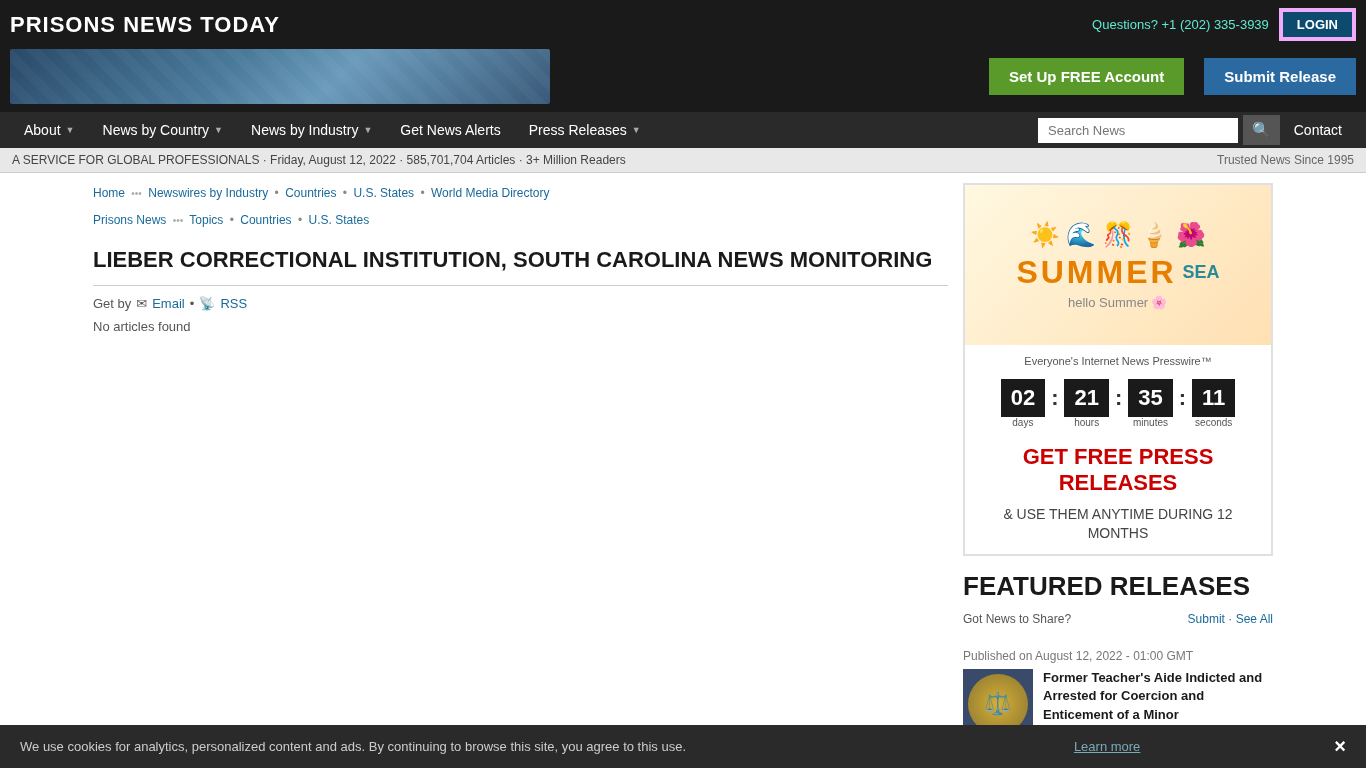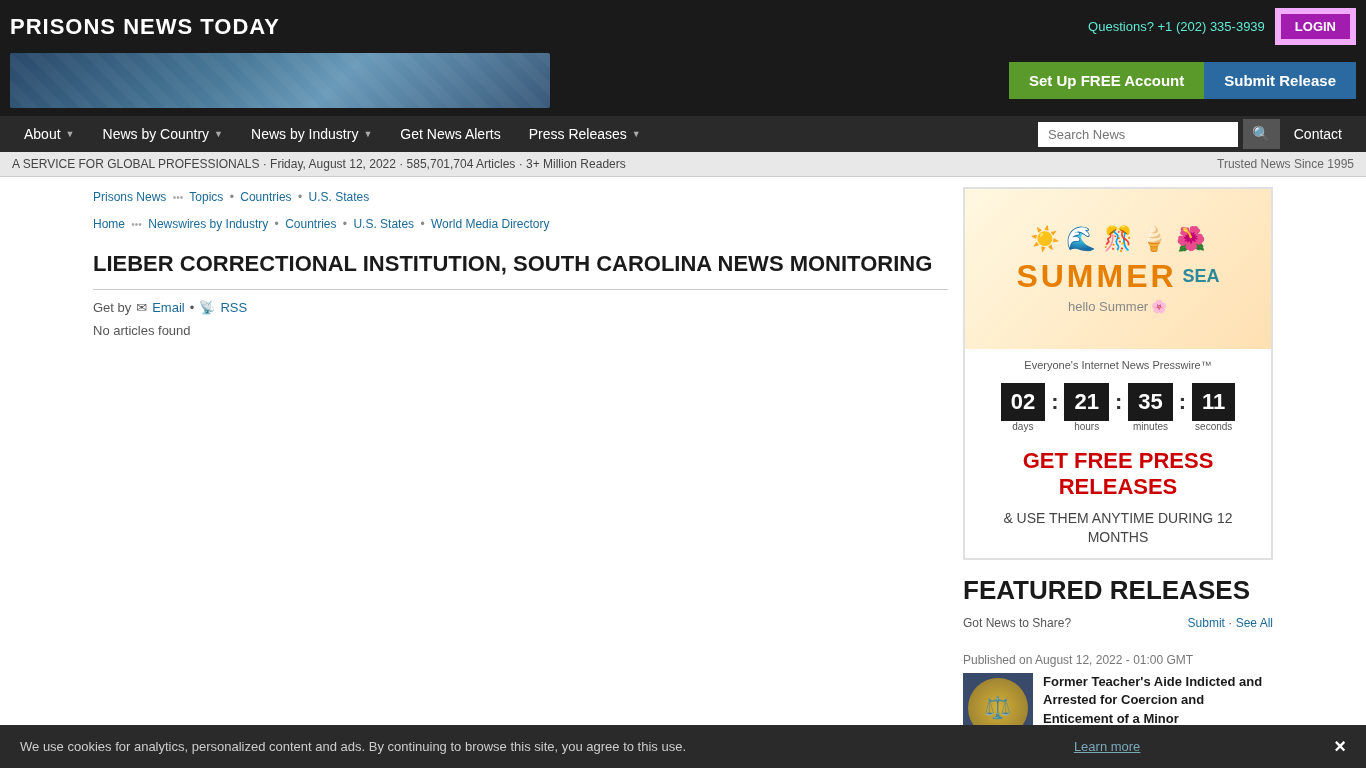--- a/index.html
+++ b/index.html
@@ -22,23 +22,23 @@
     .header-right {
       display: flex;
       align-items: center;
       gap: 10px;
     }
     .header-phone {
       color: #5eead4;
       font-size: 13px;
     }
     .login-btn {
-      background: #a21caf;
-      color: #fff;
-      border: 6px solid #f0abfc;
+      background: #0c4a6e;
+      color: #fff;
+      border: 4px solid #f0abfc;
       padding: 5px 14px;
       font-size: 13px;
       cursor: pointer;
       font-weight: bold;
     }
     .banner-area {
       background: #1a1a1a;
       padding: 0 10px 8px 10px;
       display: flex;
       justify-content: space-between;
@@ -53,21 +53,21 @@
       overflow: hidden;
     }
     .banner-img::after {
       content: '';
       position: absolute;
       inset: 0;
       background: repeating-linear-gradient(45deg, transparent, transparent 10px, rgba(255,255,255,0.03) 10px, rgba(255,255,255,0.03) 20px);
     }
     .header-buttons {
       display: flex;
-      gap: 0;
+      gap: 20px;
     }
     .btn-free {
       background: #5a9a2a;
       color: #fff;
       border: none;
       padding: 10px 20px;
       font-size: 15px;
       font-weight: bold;
       cursor: pointer;
     }
@@ -439,41 +439,41 @@
 
 <div class="service-bar">
   <span>A SERVICE FOR GLOBAL PROFESSIONALS · Friday, August 12, 2022 · 585,701,704 Articles · 3+ Million Readers</span>
   <span class="trusted">Trusted News Since 1995</span>
 </div>
 
 <div style="background:#fff; padding: 0 10px;">
   <div class="main-container">
 
     <div class="content-area">
-
-      <div class="breadcrumb">
-        <a href="#">Prisons News</a>
-        <span class="dot">•••</span>
-        <a href="#">Topics</a>
-        <span class="sep">•</span>
-        <a href="#">Countries</a>
-        <span class="sep">•</span>
-        <a href="#">U.S. States</a>
-      </div>
 
       <div class="breadcrumb">
         <a href="#">Home</a>
         <span class="dot">•••</span>
         <a href="#">Newswires by Industry</a>
         <span class="sep">•</span>
         <a href="#">Countries</a>
         <span class="sep">•</span>
         <a href="#">U.S. States</a>
         <span class="sep">•</span>
         <a href="#">World Media Directory</a>
+      </div>
+
+      <div class="breadcrumb">
+        <a href="#">Prisons News</a>
+        <span class="dot">•••</span>
+        <a href="#">Topics</a>
+        <span class="sep">•</span>
+        <a href="#">Countries</a>
+        <span class="sep">•</span>
+        <a href="#">U.S. States</a>
       </div>
 
       <h1 class="page-title">LIEBER CORRECTIONAL INSTITUTION, SOUTH CAROLINA NEWS MONITORING</h1>
 
       <hr class="divider">
 
       <div class="get-by">
         <span>Get by</span>
         <span>✉</span>
         <a href="#">Email</a>

